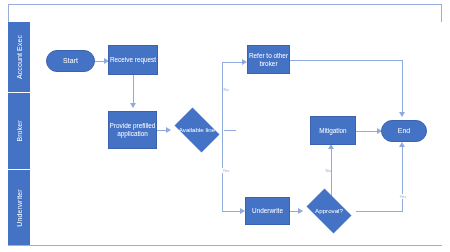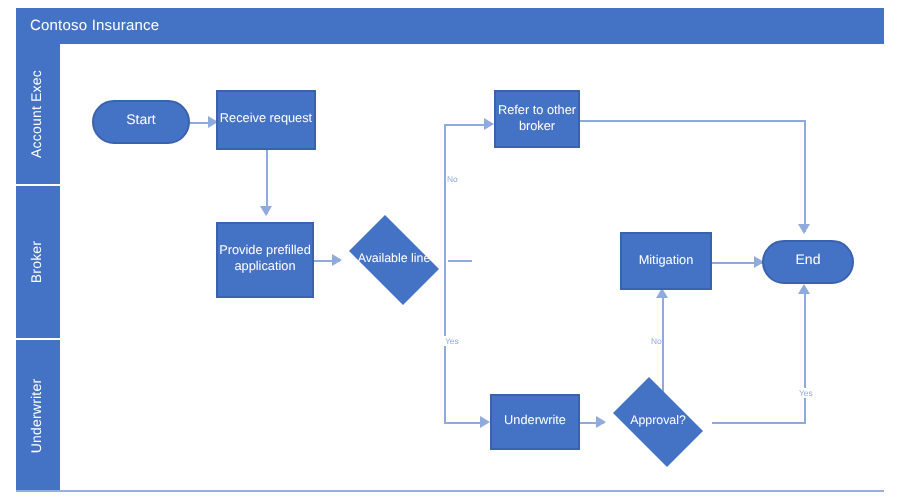--- a/index.html
+++ b/index.html
@@ -165,23 +165,20 @@
     white-space: nowrap;
   }
 </style>
 </head>
 <body>
 
 <div id="canvas">
 
   <div class="diagram-frame"></div>
 
-  <div class="title-band">
-    <span class="title-text">Contoso Insurance</span>
-  </div>
 
   <div class="lane-header" style="top:22px; height:71px;">
     <span class="lane-header-label">Account Exec</span>
   </div>
   <div class="lane-body" style="top:22px; height:71px;"></div>
   <div class="lane-sep" style="top:93px;"></div>
 
   <div class="lane-header" style="top:93px; height:77px;">
     <span class="lane-header-label">Broker</span>
   </div>

